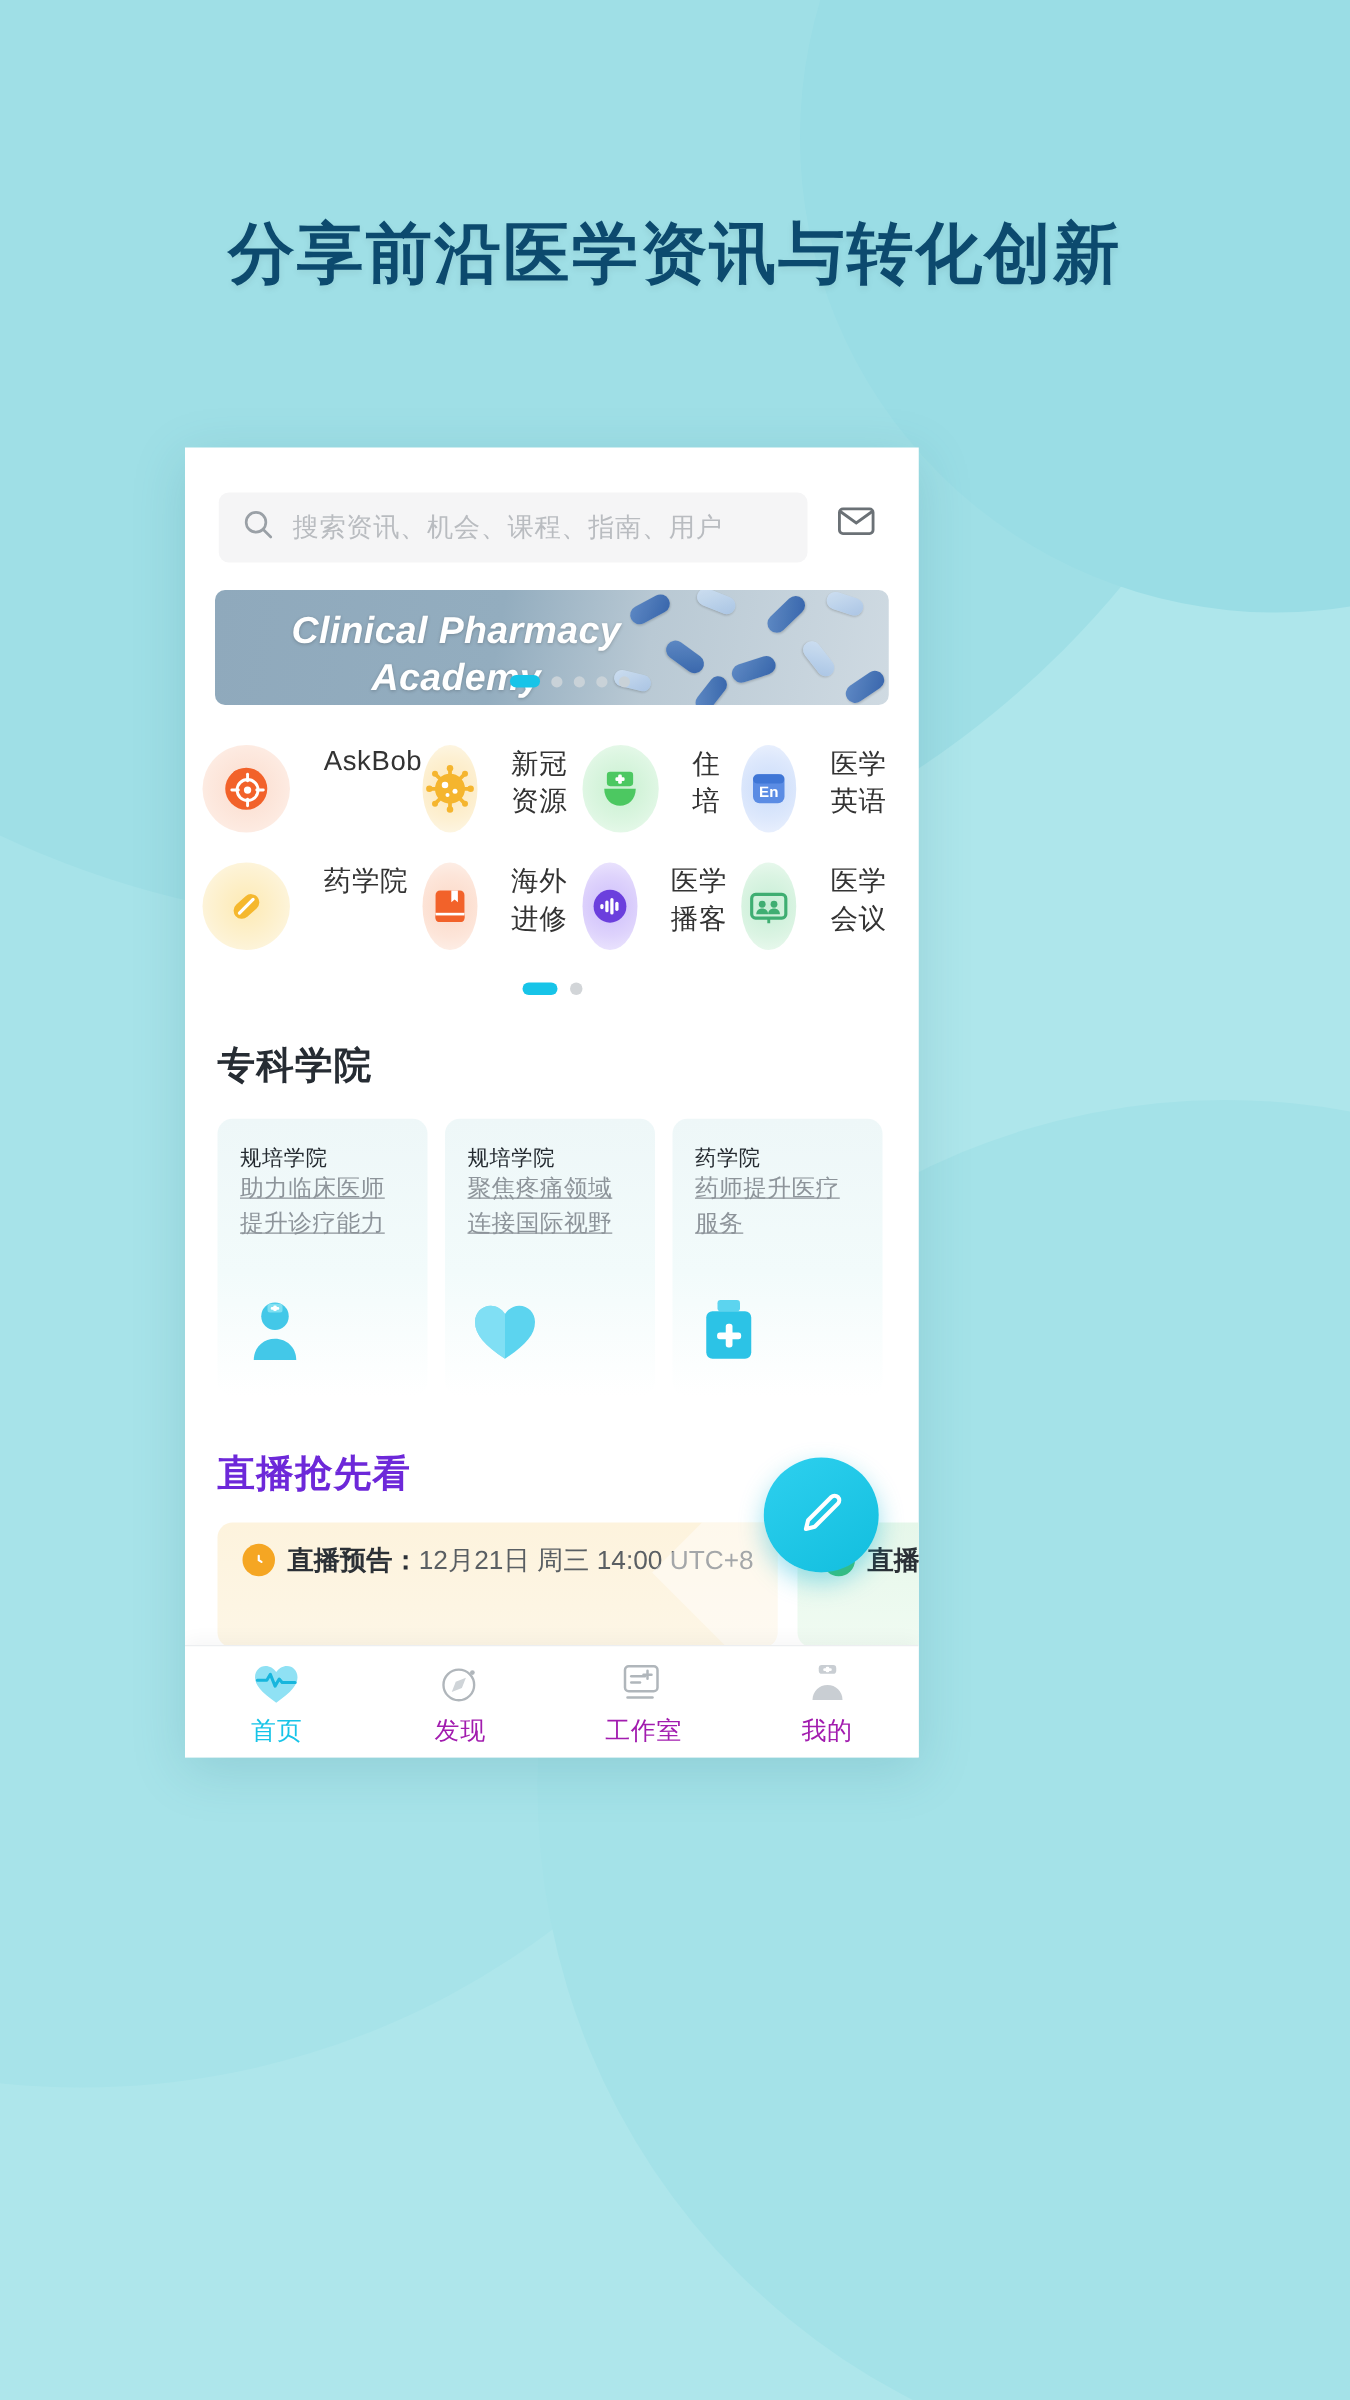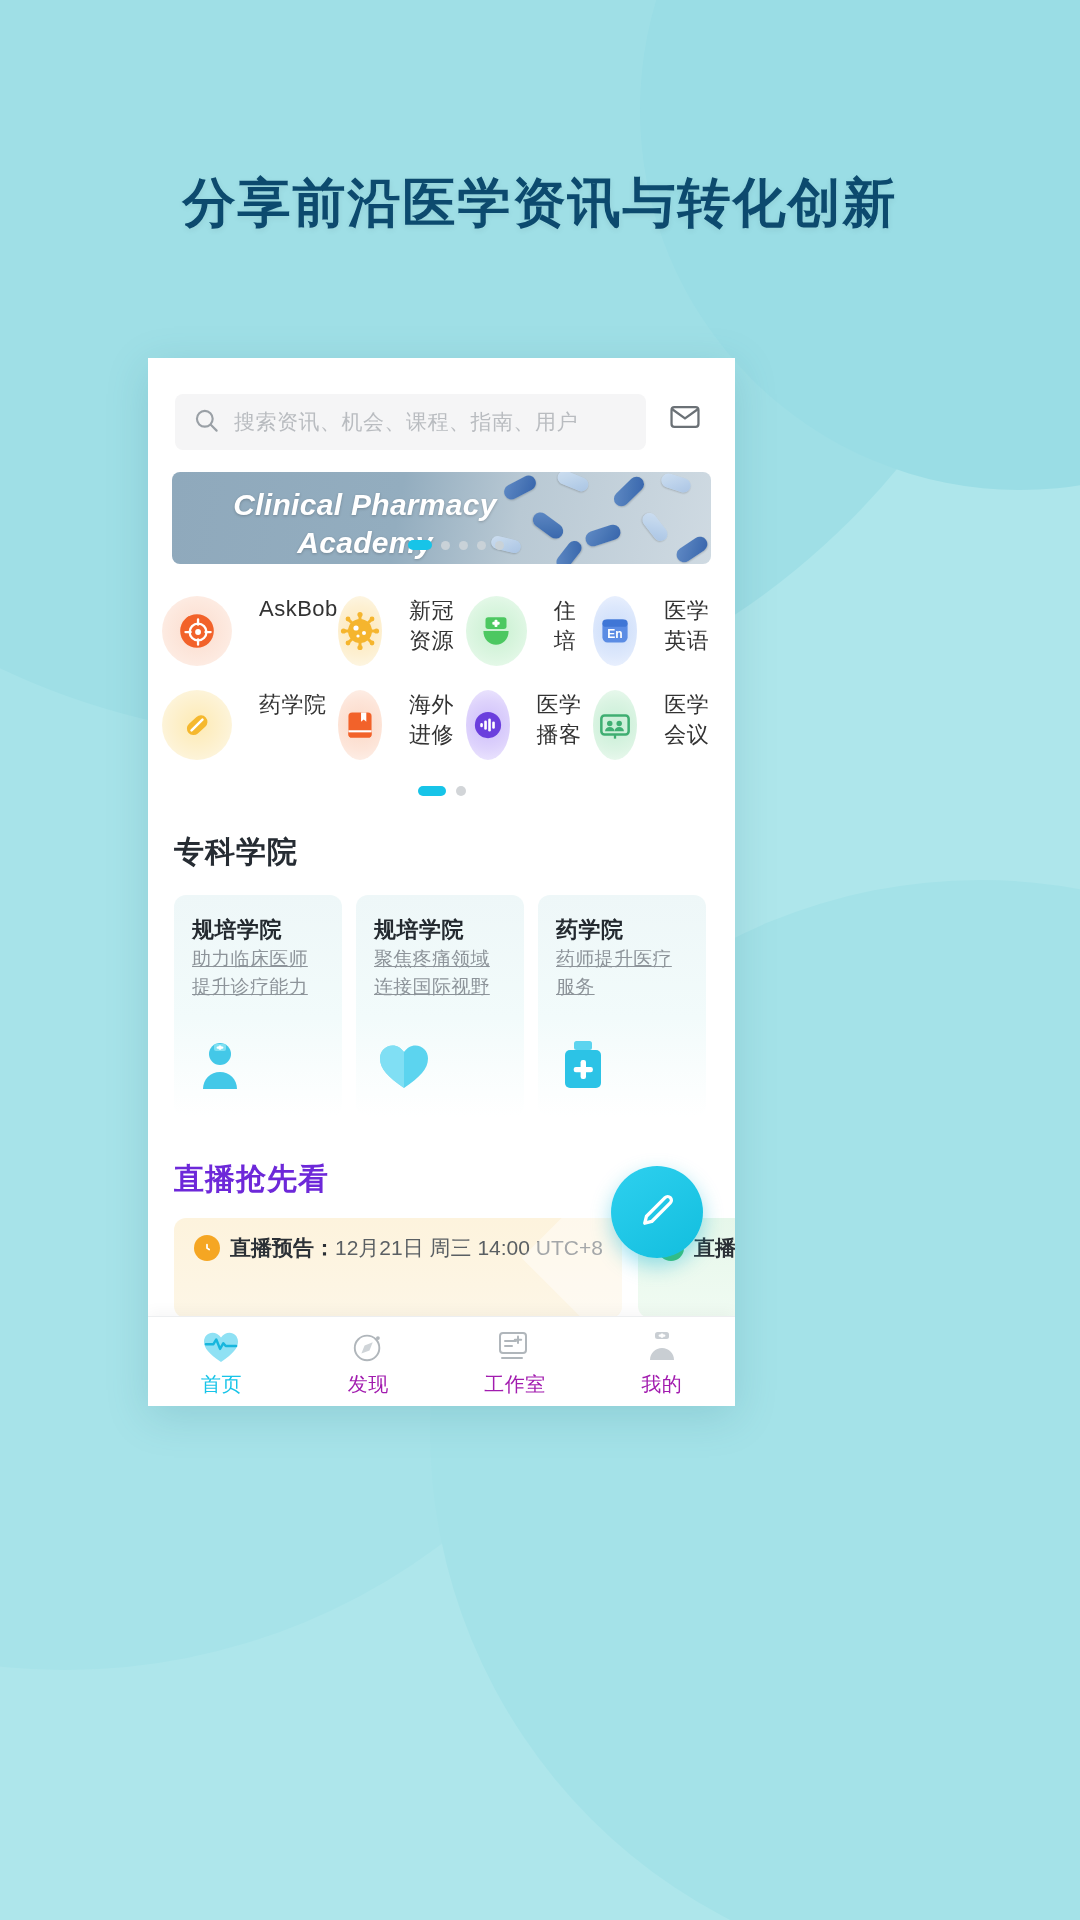--- a/index.html
+++ b/index.html
@@ -106,21 +106,21 @@
   .sec-title {
     margin:36px 0 0 26px; font-size:30px; font-weight:bold; color:#262c33;
     letter-spacing:1px;
   }
   .cards { display:flex; gap:14px; padding:22px 0 0 26px; }
   .card {
     width:168px; height:222px; border-radius:12px;
     background:linear-gradient(180deg,#eef7f8 0%,#f2fbfb 55%,#ffffff 100%);
     padding:20px 16px 0 18px; position:relative; flex:none;
   }
-  .card-title { font-size:22px; font-weight:bold; color:#242a30; letter-spacing:.5px; }
+  .card-title { font-size:17px; font-weight:normal; color:#242a30; letter-spacing:.5px; }
   .card-desc {
     margin-top:0; font-size:19px; color:#8d949a; line-height:1.45; letter-spacing:.3px;text-decoration:underline;
   }
   .card-art { position:absolute; left:20px; bottom:22px; }
   
   .live-title {
     margin:42px 0 0 26px; font-size:30px; font-weight:bold; color:#6d28d9;
     letter-spacing:1px;
   }
   .live-row { display:flex; gap:16px; padding:18px 0 0 26px; }

